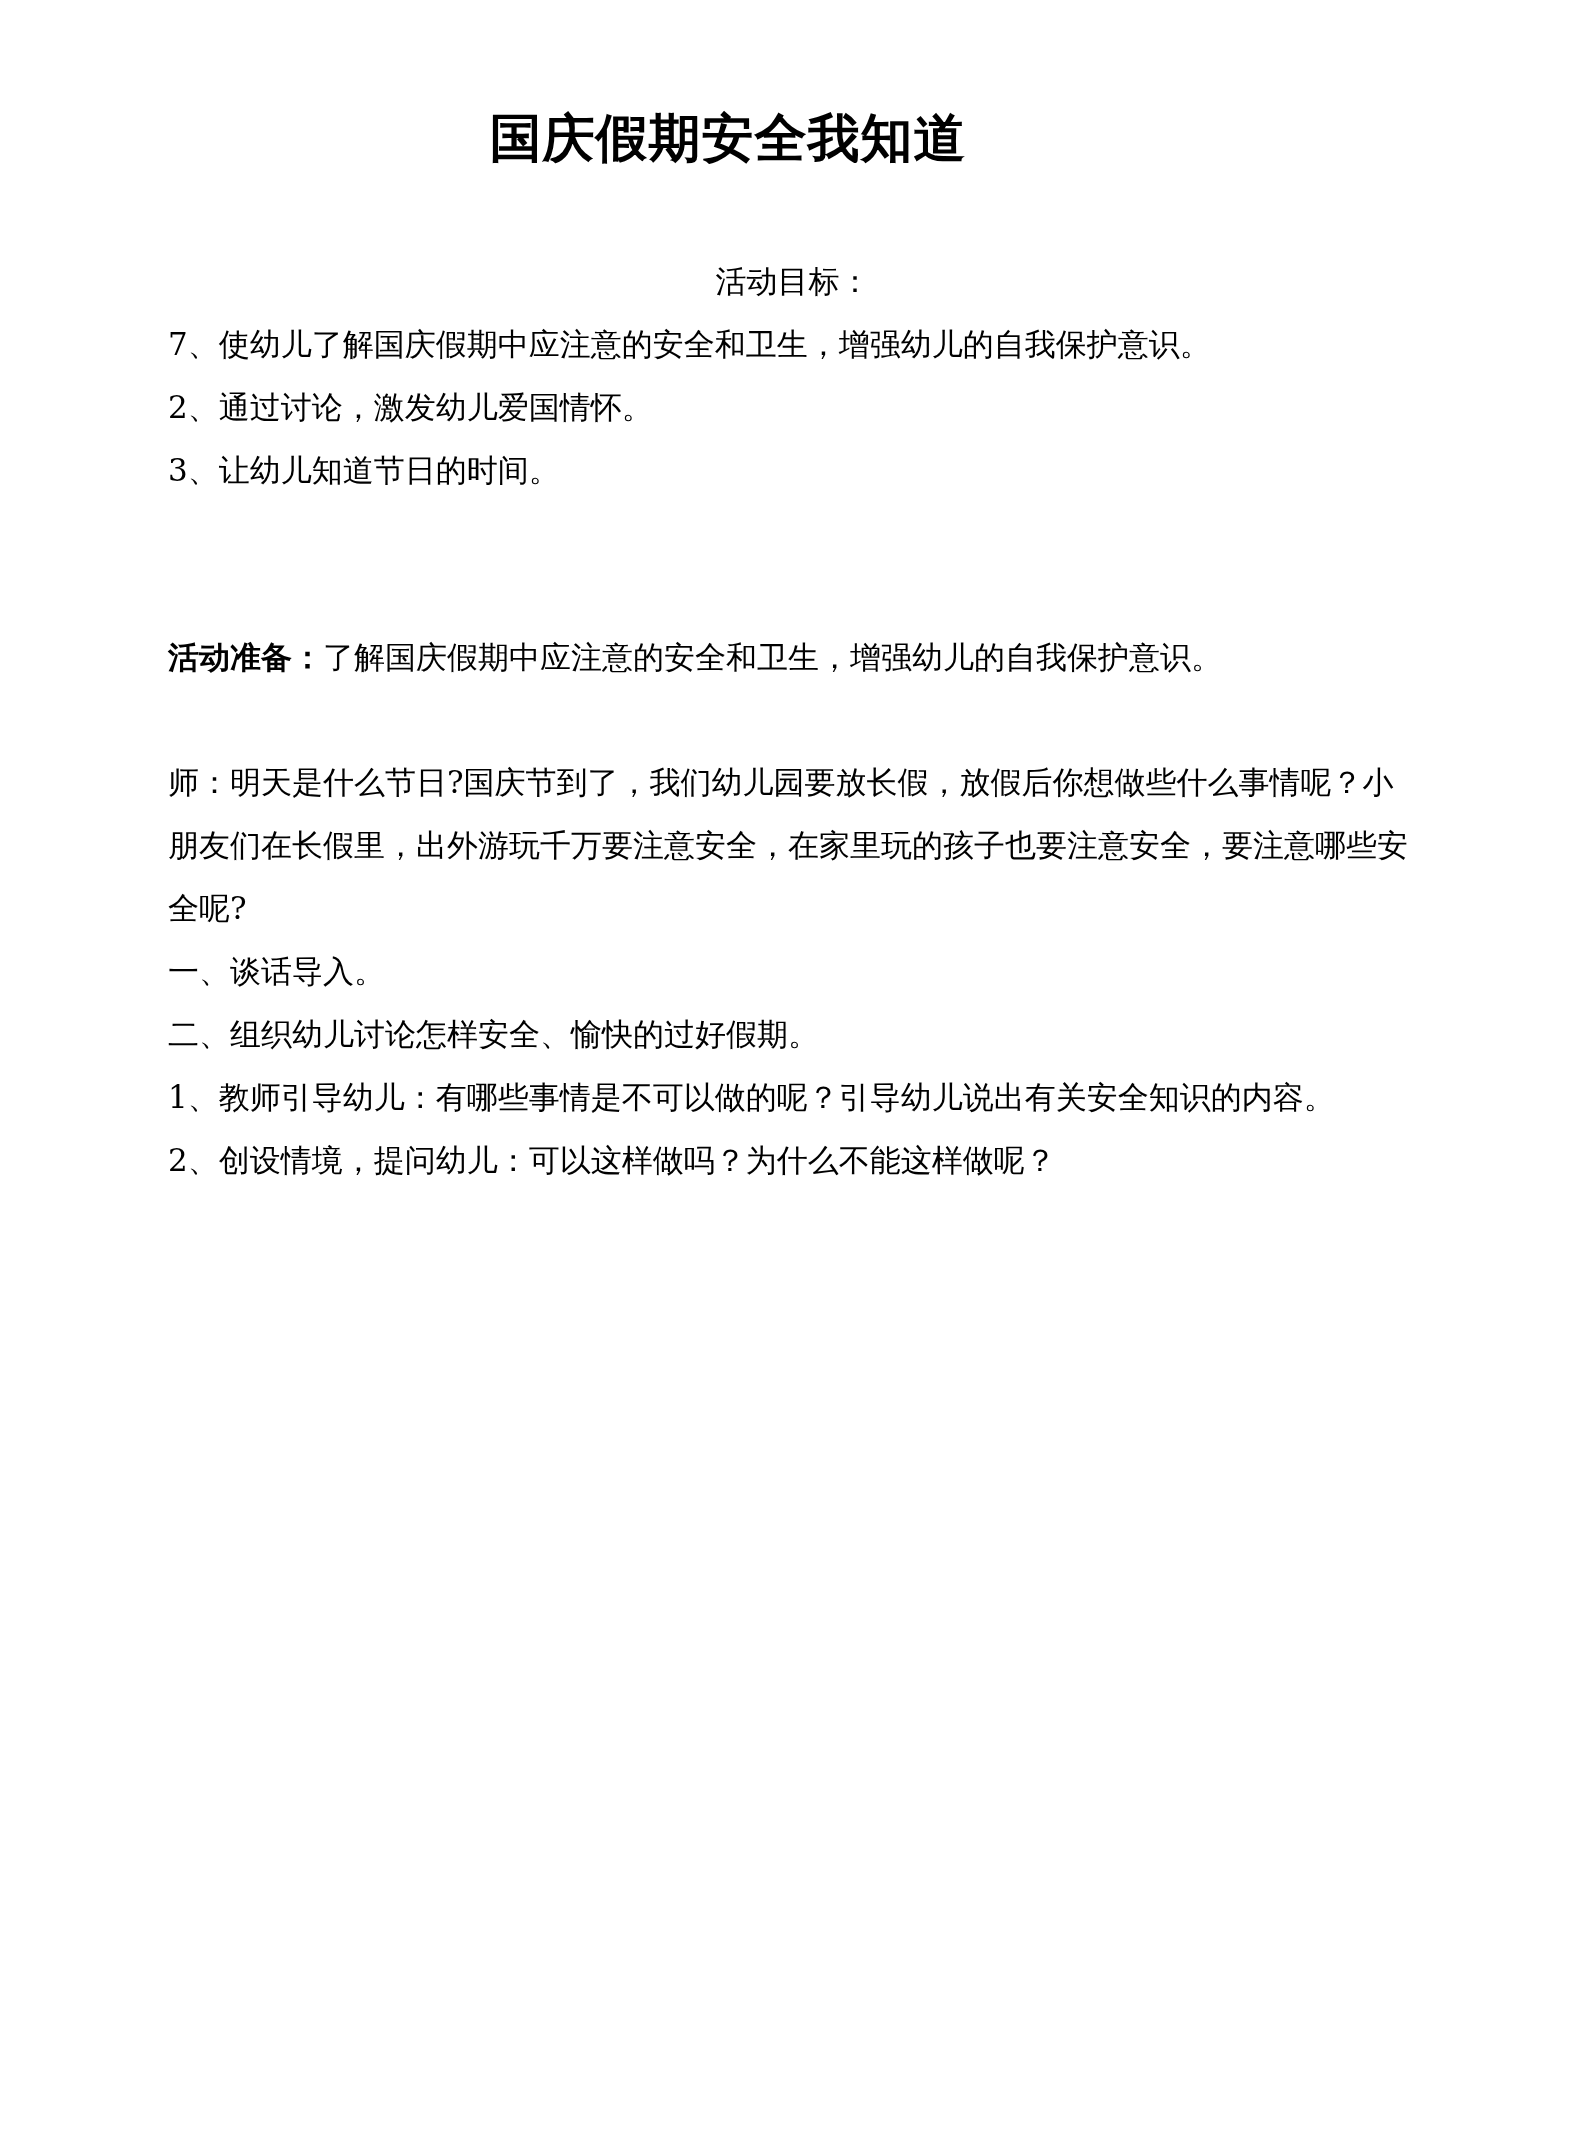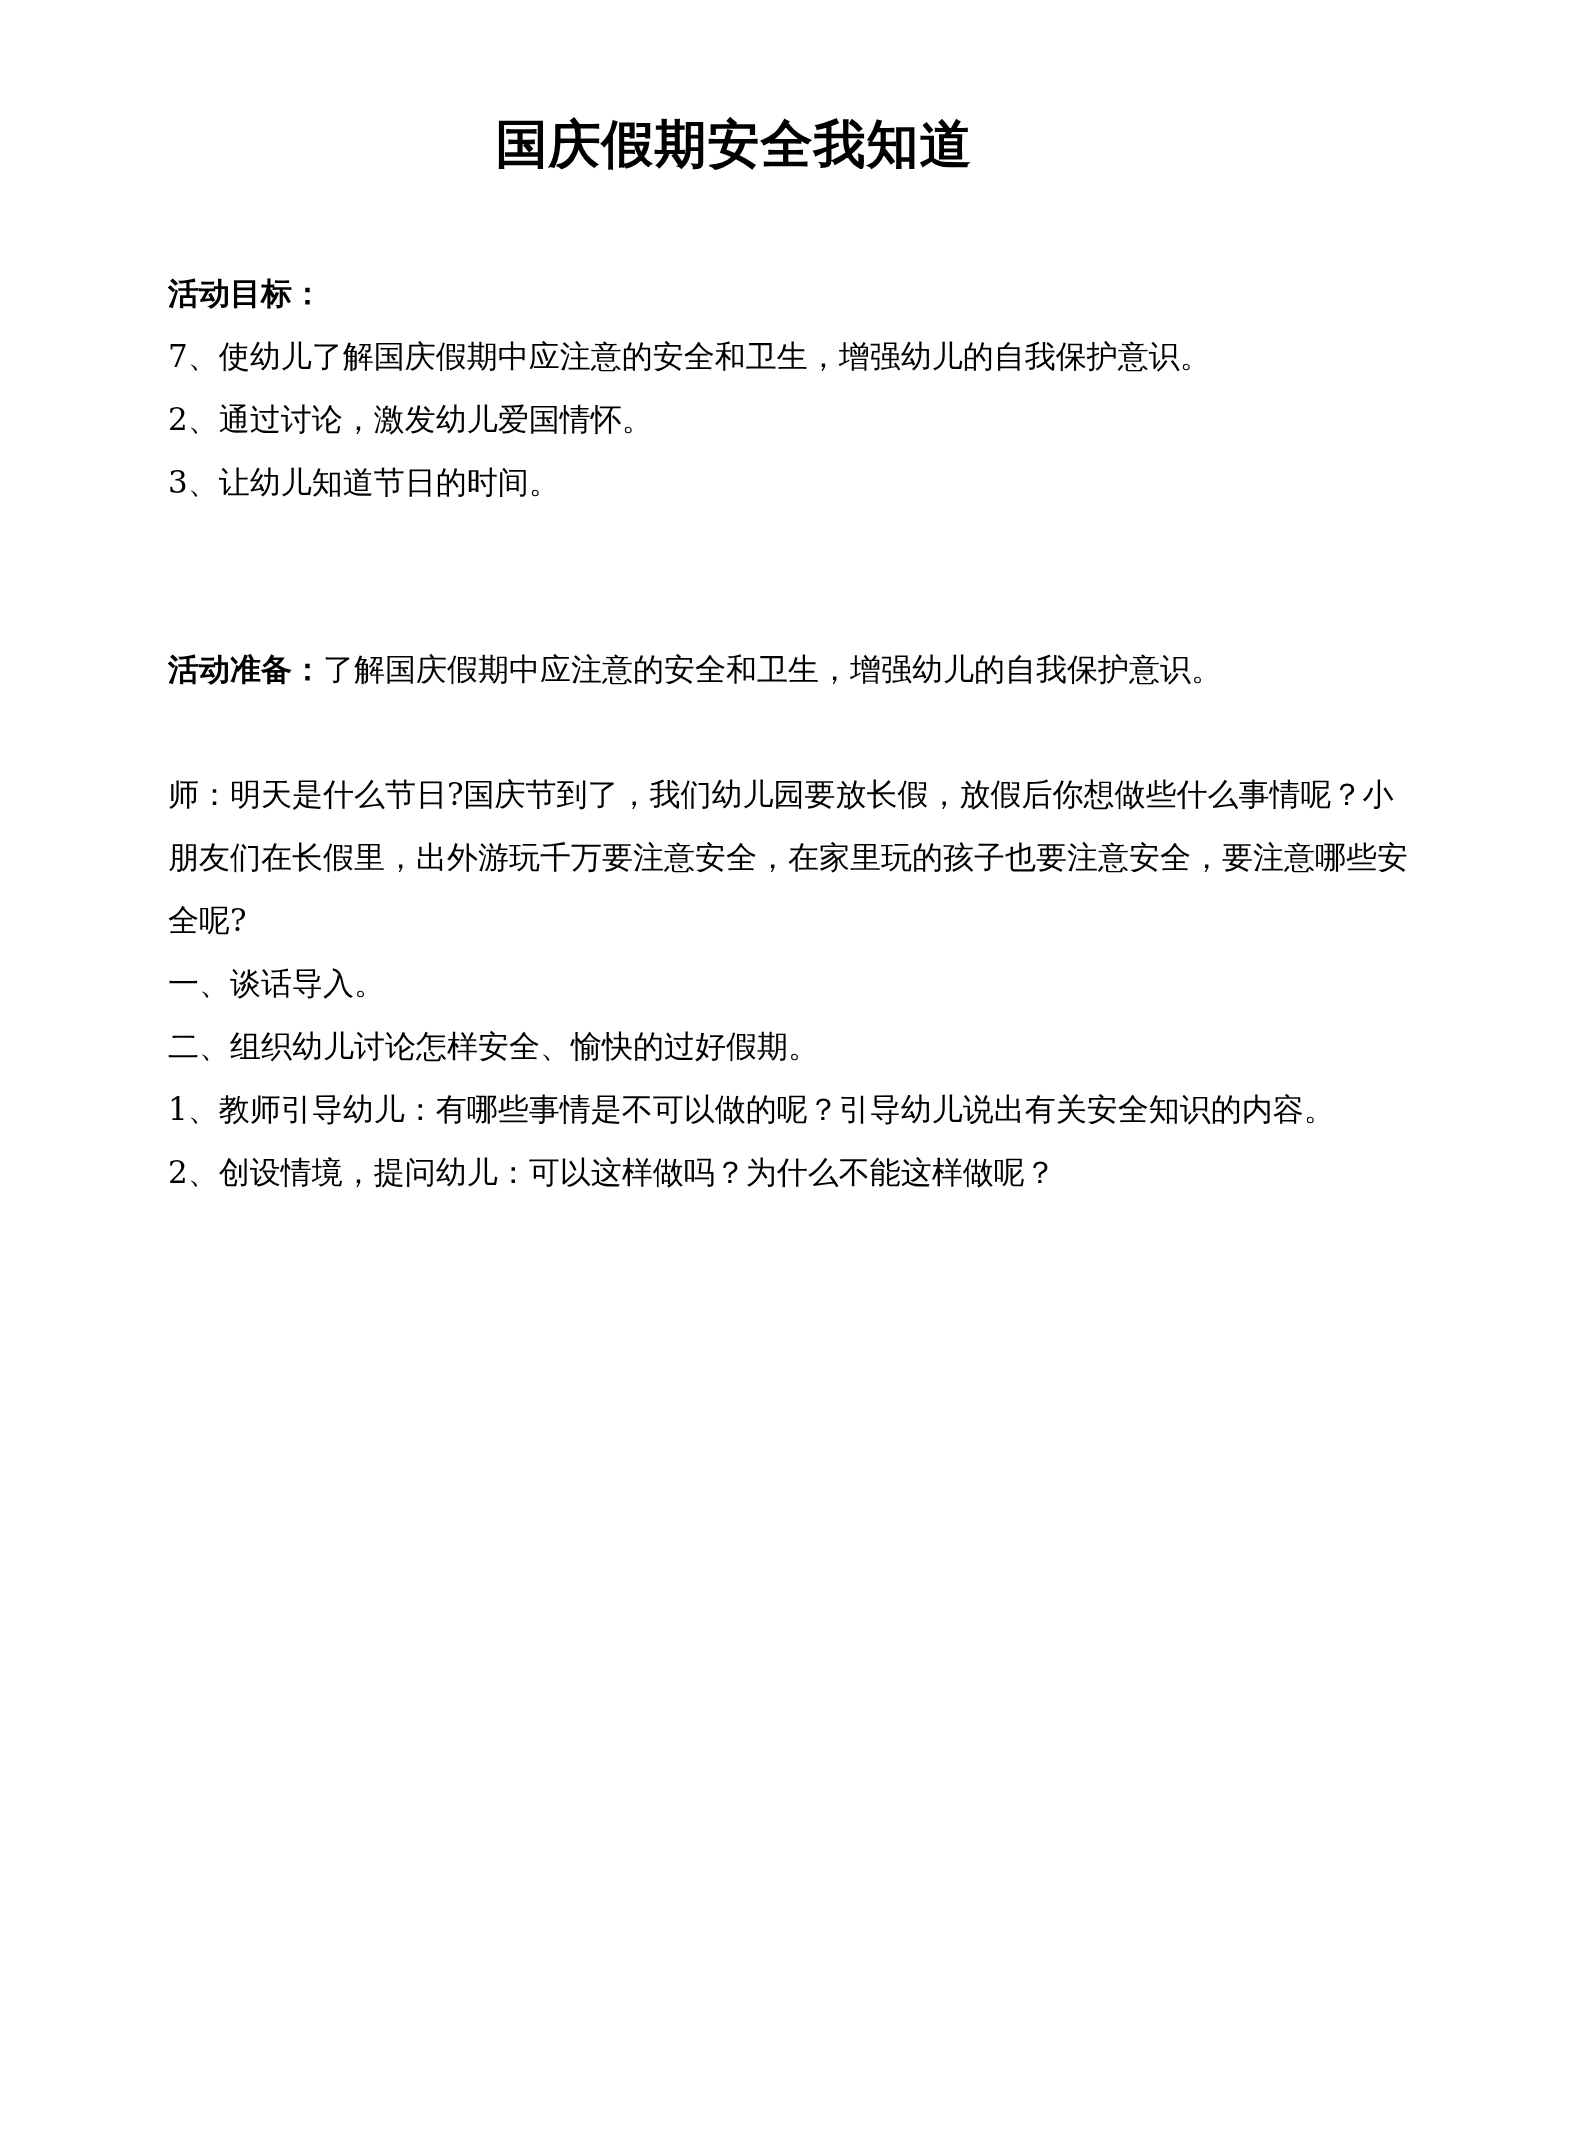--- a/index.html
+++ b/index.html
@@ -22,37 +22,38 @@
     top: 0;
     width: 1250px;
   }
   .doc-title {
     font-family: "DejaVu Serif", "Liberation Serif", serif;
     font-weight: bold;
     font-size: 52px;
     line-height: 1;
     text-align: center;
     color: #000000;
-    margin: 6px;
+    margin: 0;
     padding-top: 112px;
     letter-spacing: 1px;
     width: 1120px;
   }
   .para {
     font-family: "DejaVu Serif", "Liberation Serif", serif;
     font-size: 31px;
     line-height: 63px;
     color: #000000;
     margin: 0;
     text-align: left;
     white-space: pre-wrap;
     word-break: break-all;
   }
   .para.heading-line {
-    font-weight: bold;
+    font-weight: normal;
+    text-align: center;
   }
   .para .lead {
     font-weight: bold;
   }
   .para .rest {
     font-weight: normal;
   }
   .gap-lg { height: 62px; }
   .spacer-title { height: 86px; }
 </style>

